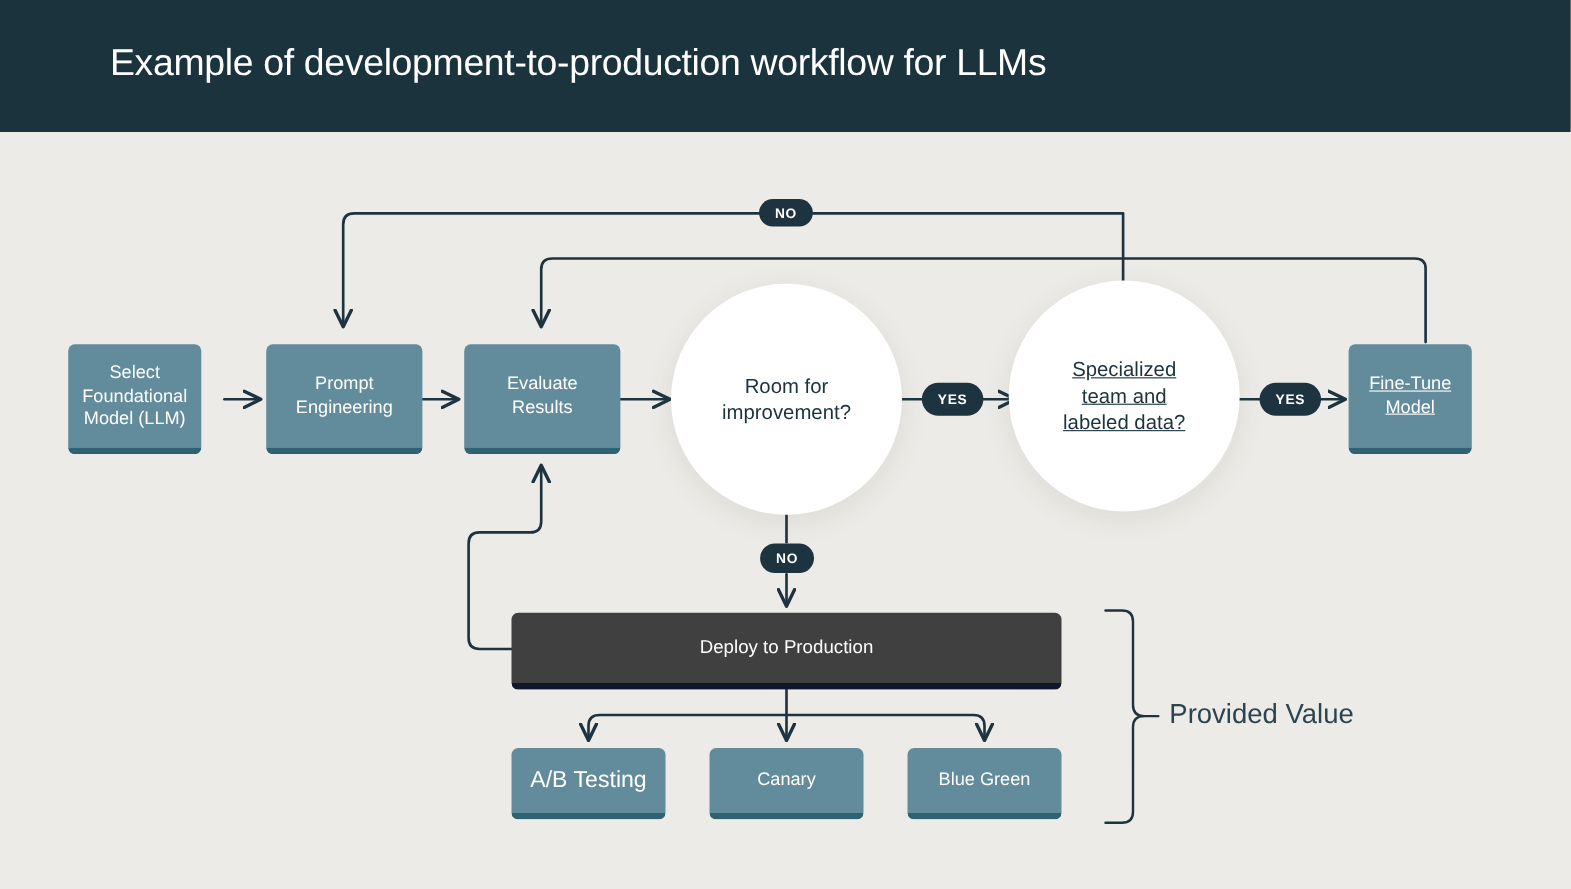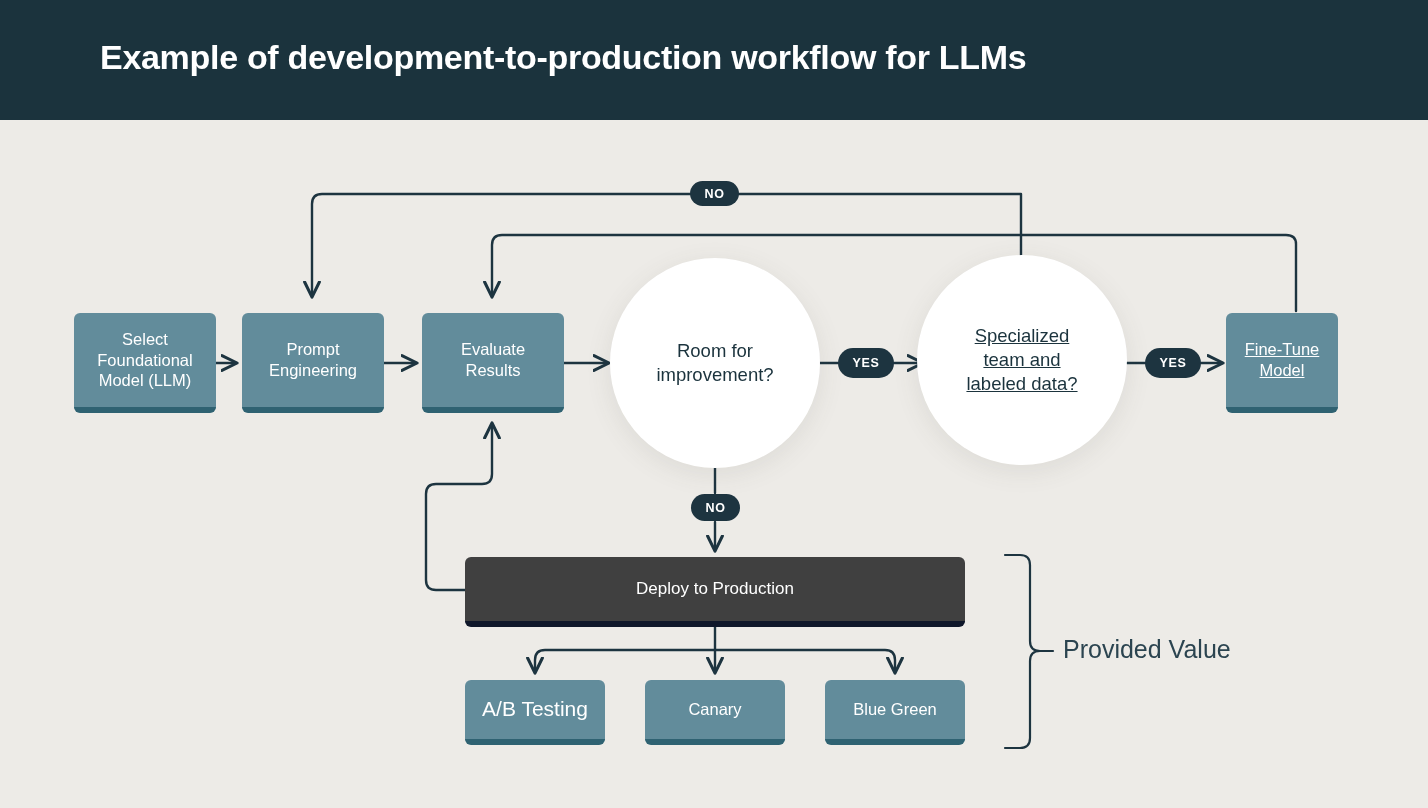--- a/index.html
+++ b/index.html
@@ -24,21 +24,21 @@
     left: 0; top: 0;
     width: 1428px;
     height: 120px;
     background: #1b333d;
   }
   #header-title {
     position: absolute;
     left: 100px;
     top: 38px;
     font-size: 34px;
-    font-weight: 700;
+    font-weight: 400;
     color: #ffffff;
     letter-spacing: -0.3px;
     white-space: nowrap;
   }
 
   
   #wires {
     position: absolute;
     left: 0; top: 0;
     width: 1428px;
@@ -148,21 +148,21 @@
       <path d="M 715 650 L 545 650 Q 535 650 535 660 L 535 672" marker-end="url(#arrow)"></path>
       <path d="M 715 650 L 715 672" marker-end="url(#arrow)"></path>
       <path d="M 715 650 L 885 650 Q 895 650 895 660 L 895 672" marker-end="url(#arrow)"></path>
 
       <path stroke-width="2.2" d="M 1005 555 L 1020 555 Q 1030 555 1030 565 L 1030 641 Q 1030 651 1040 651
                Q 1030 651 1030 661 L 1030 738 Q 1030 748 1020 748 L 1005 748"></path>
       <path stroke-width="2.2" d="M 1040 651 L 1053 651"></path>
     </g>
   </svg>
 
-  <div class="node blue" style="left:74px; top:313px; width:142px; height:100px;">
+  <div class="node blue" style="left:62px; top:313px; width:121px; height:100px;">
     <span style="white-space:pre-line;">Select
 Foundational
 Model (LLM)</span>
   </div>
 
   <div class="node blue" style="left:242px; top:313px; width:142px; height:100px;">
     <span style="white-space:pre-line;">Prompt
 Engineering</span>
   </div>
 

